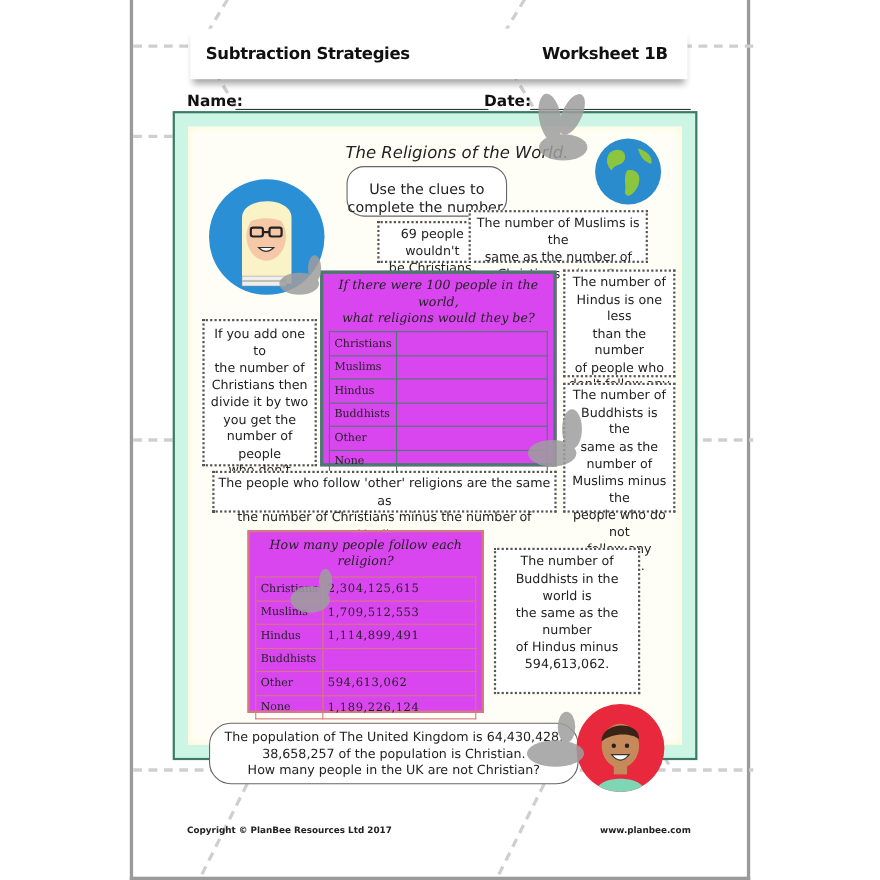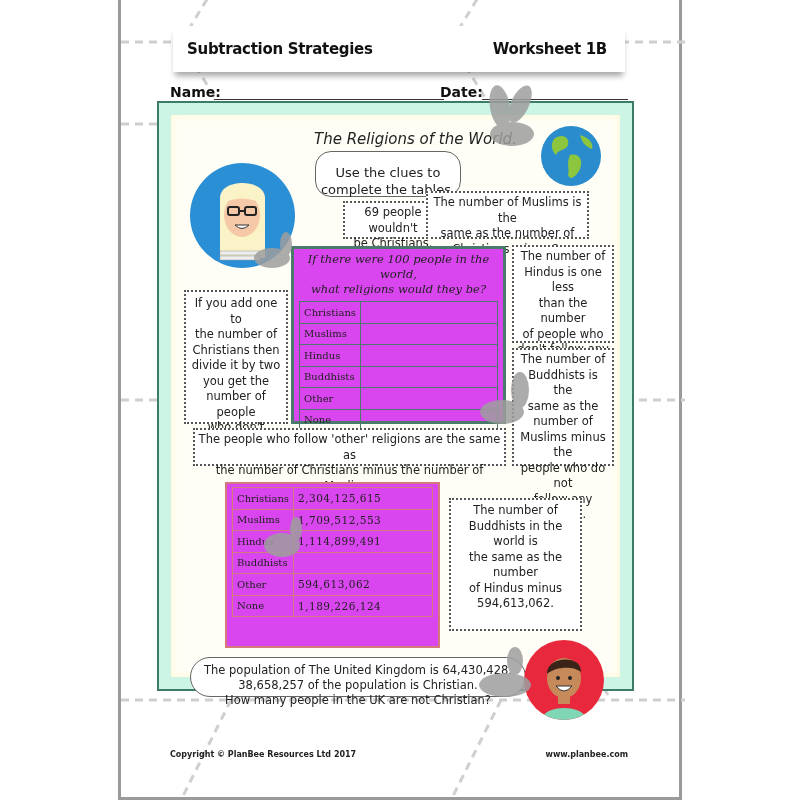--- a/index.html
+++ b/index.html
@@ -86,21 +86,21 @@
     <rect x="55" y="44" width="11" height="8" rx="2" fill="none" stroke="#222" stroke-width="2"></rect>
     <line x1="49" y1="48" x2="55" y2="48" stroke="#222" stroke-width="2"></line>
     <path d="M45 62 Q52 69 59 62 Z" fill="#fff" stroke="#333" stroke-width="1"></path>
     <rect x="30" y="88" width="40" height="4" fill="#eee" stroke="#999" stroke-width="0.5"></rect>
     <rect x="30" y="93" width="40" height="4" fill="#eee" stroke="#999" stroke-width="0.5"></rect>
   </svg>
 </div>
 
 <div class="bubble" style="left:287px;top:151px;width:146px;height:46px;font-size:13px;line-height:17px;padding-top:12px;margin-left:28px;">
   <div>Use the clues to</div>
-  <div>complete the tables.</div>
+  <div>complete the number.</div>
 </div>
 
 <div class="clue" style="left:343px;top:201px;width:100px;height:38px;">
   <div>69 people wouldn't</div>
   <div>be Christians.</div>
 </div>
 
 <div class="clue" style="left:426px;top:191px;width:163px;height:48px;">
   <div>The number of Muslims is the</div>
   <div>same as the number of</div>
@@ -169,20 +169,21 @@
   <div>people who do not</div>
   <div>follow any religion.</div>
 </div>
 
 <div class="clue" style="left:193px;top:428px;width:313px;height:38px;">
   <div>The people who follow 'other' religions are the same as</div>
   <div>the number of Christians minus the number of Muslims.</div>
 </div>
 
 <div class="tbl t2">
+  <div class="cap" style="margin:1px 0 6px;">How many people follow each religion?</div>
   <table>
     <tbody>
         <tr>
           <td style="width:58px">Christians</td>
           <td class="v">2,304,125,615</td>
         </tr>
     <tr>
           <td>Muslims</td>
           <td class="v">1,709,512,553</td>
         </tr>
@@ -207,21 +208,21 @@
 </div>
 
 <div class="clue" style="left:449px;top:498px;width:133px;height:133px;padding-top:3px;">
   <div>The number of</div>
   <div>Buddhists in the world is</div>
   <div>the same as the number</div>
   <div>of Hindus minus</div>
   <div>594,613,062.</div>
 </div>
 
-<div class="bubble" style="left:190px;top:657px;width:336px;height:40px;font-size:11.5px;line-height:15px;padding-top:5px;border-radius:20px;">
+<div class="bubble" style="left:190px;top:657px;width:336px;height:56px;font-size:11.5px;line-height:15px;padding-top:5px;border-radius:20px;">
   <div>The population of The United Kingdom is 64,430,428.</div>
   <div>38,658,257 of the population is Christian.</div>
   <div>How many people in the UK are not Christian?</div>
 </div>
 
 <div class="avatar" style="left:524px;top:640px;width:80px;height:80px;background:#e8283c;">
   <svg width="80" height="80" viewBox="0 0 80 80">
     <path d="M18 80 C18 64 62 64 62 80Z" fill="#7fd6b4"></path>
     <rect x="34" y="52" width="12" height="12" fill="#c68a5a"></rect>
     <ellipse cx="40" cy="38" rx="17" ry="20" fill="#c68a5a"></ellipse>

